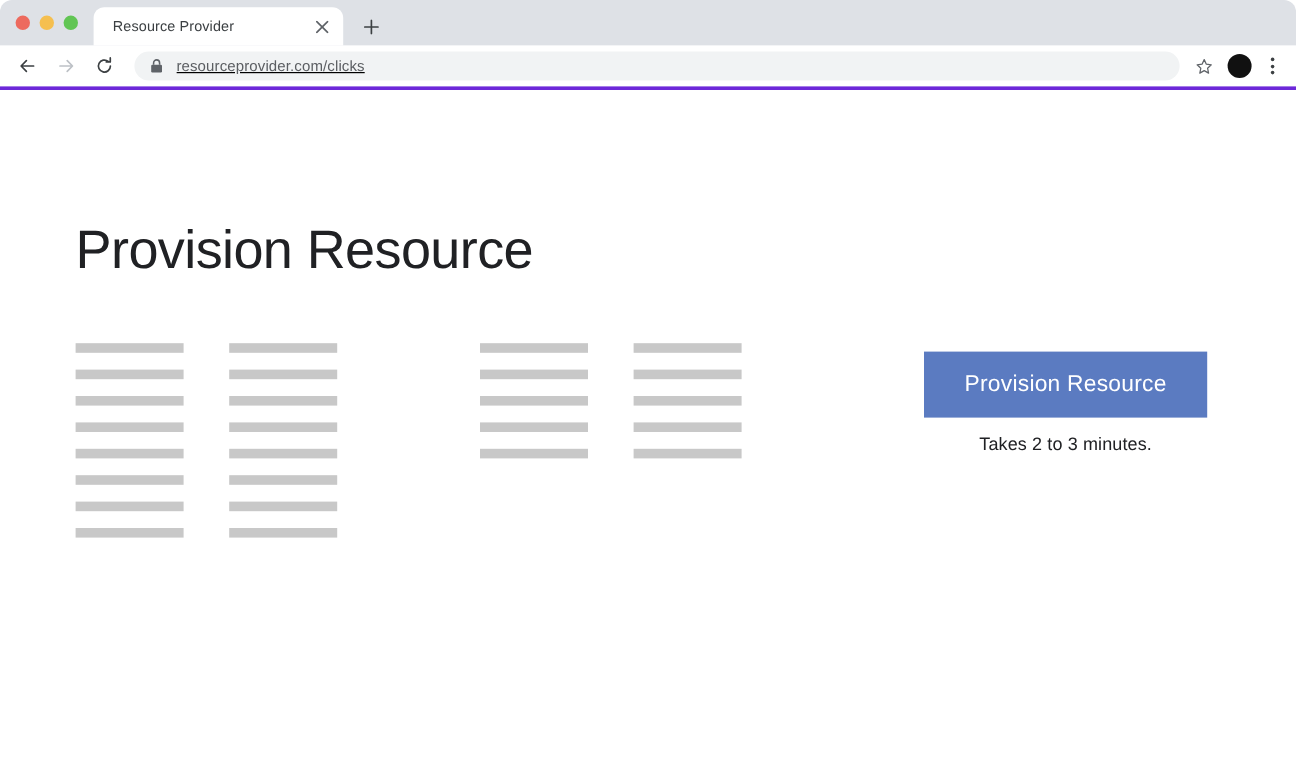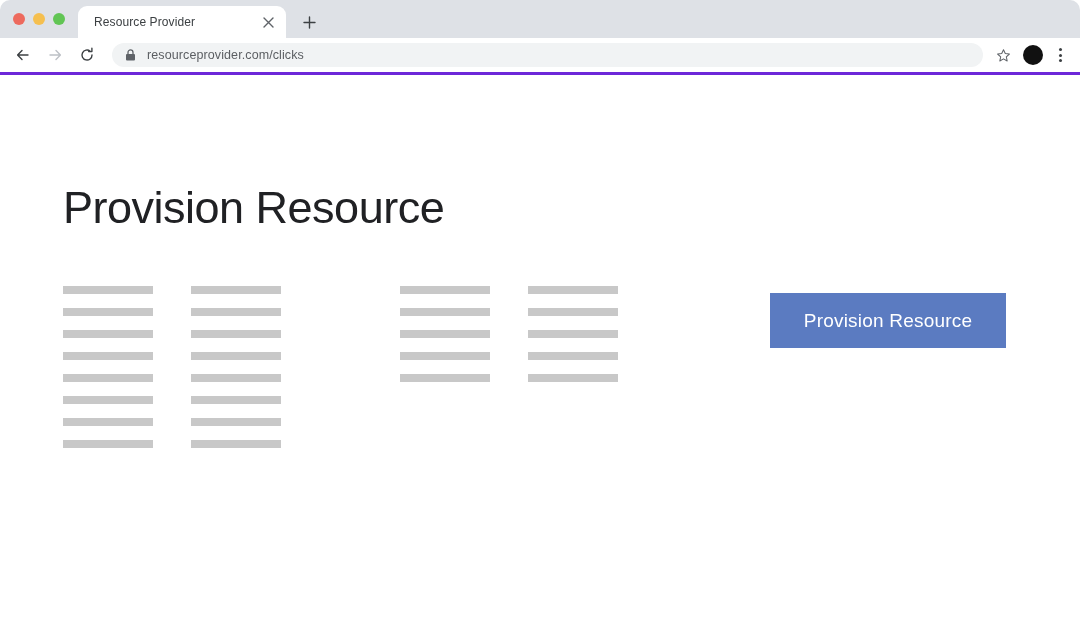--- a/index.html
+++ b/index.html
@@ -119,20 +119,21 @@
   .omnibox {
     flex: 1;
     height: 24px;
     margin: 0 6px 0 6px;
     background: #f1f3f4;
     border-radius: 13px;
     display: flex;
     align-items: center;
     padding: 0 12px;
     box-sizing: border-box;
+    text-decoration: underline;
   }
   .lock-icon {
     width: 13px;
     height: 13px;
     margin-right: 10px;
     flex: none;
     display: flex;
     align-items: center;
     justify-content: center;
   }
@@ -355,16 +356,17 @@
     <div class="bar-col" id="col4">
         <div class="bar"></div>
         <div class="bar"></div>
         <div class="bar"></div>
         <div class="bar"></div>
         <div class="bar"></div>
       </div>
 
     <div class="action-area">
       <button class="provision-button" style="background: rgb(91, 123, 193);">Provision Resource</button>
+      <div class="hint-text">Takes 2 to 3 minutes.</div>
     </div>
 
   </div>
 </div>
 
 </body></html>

